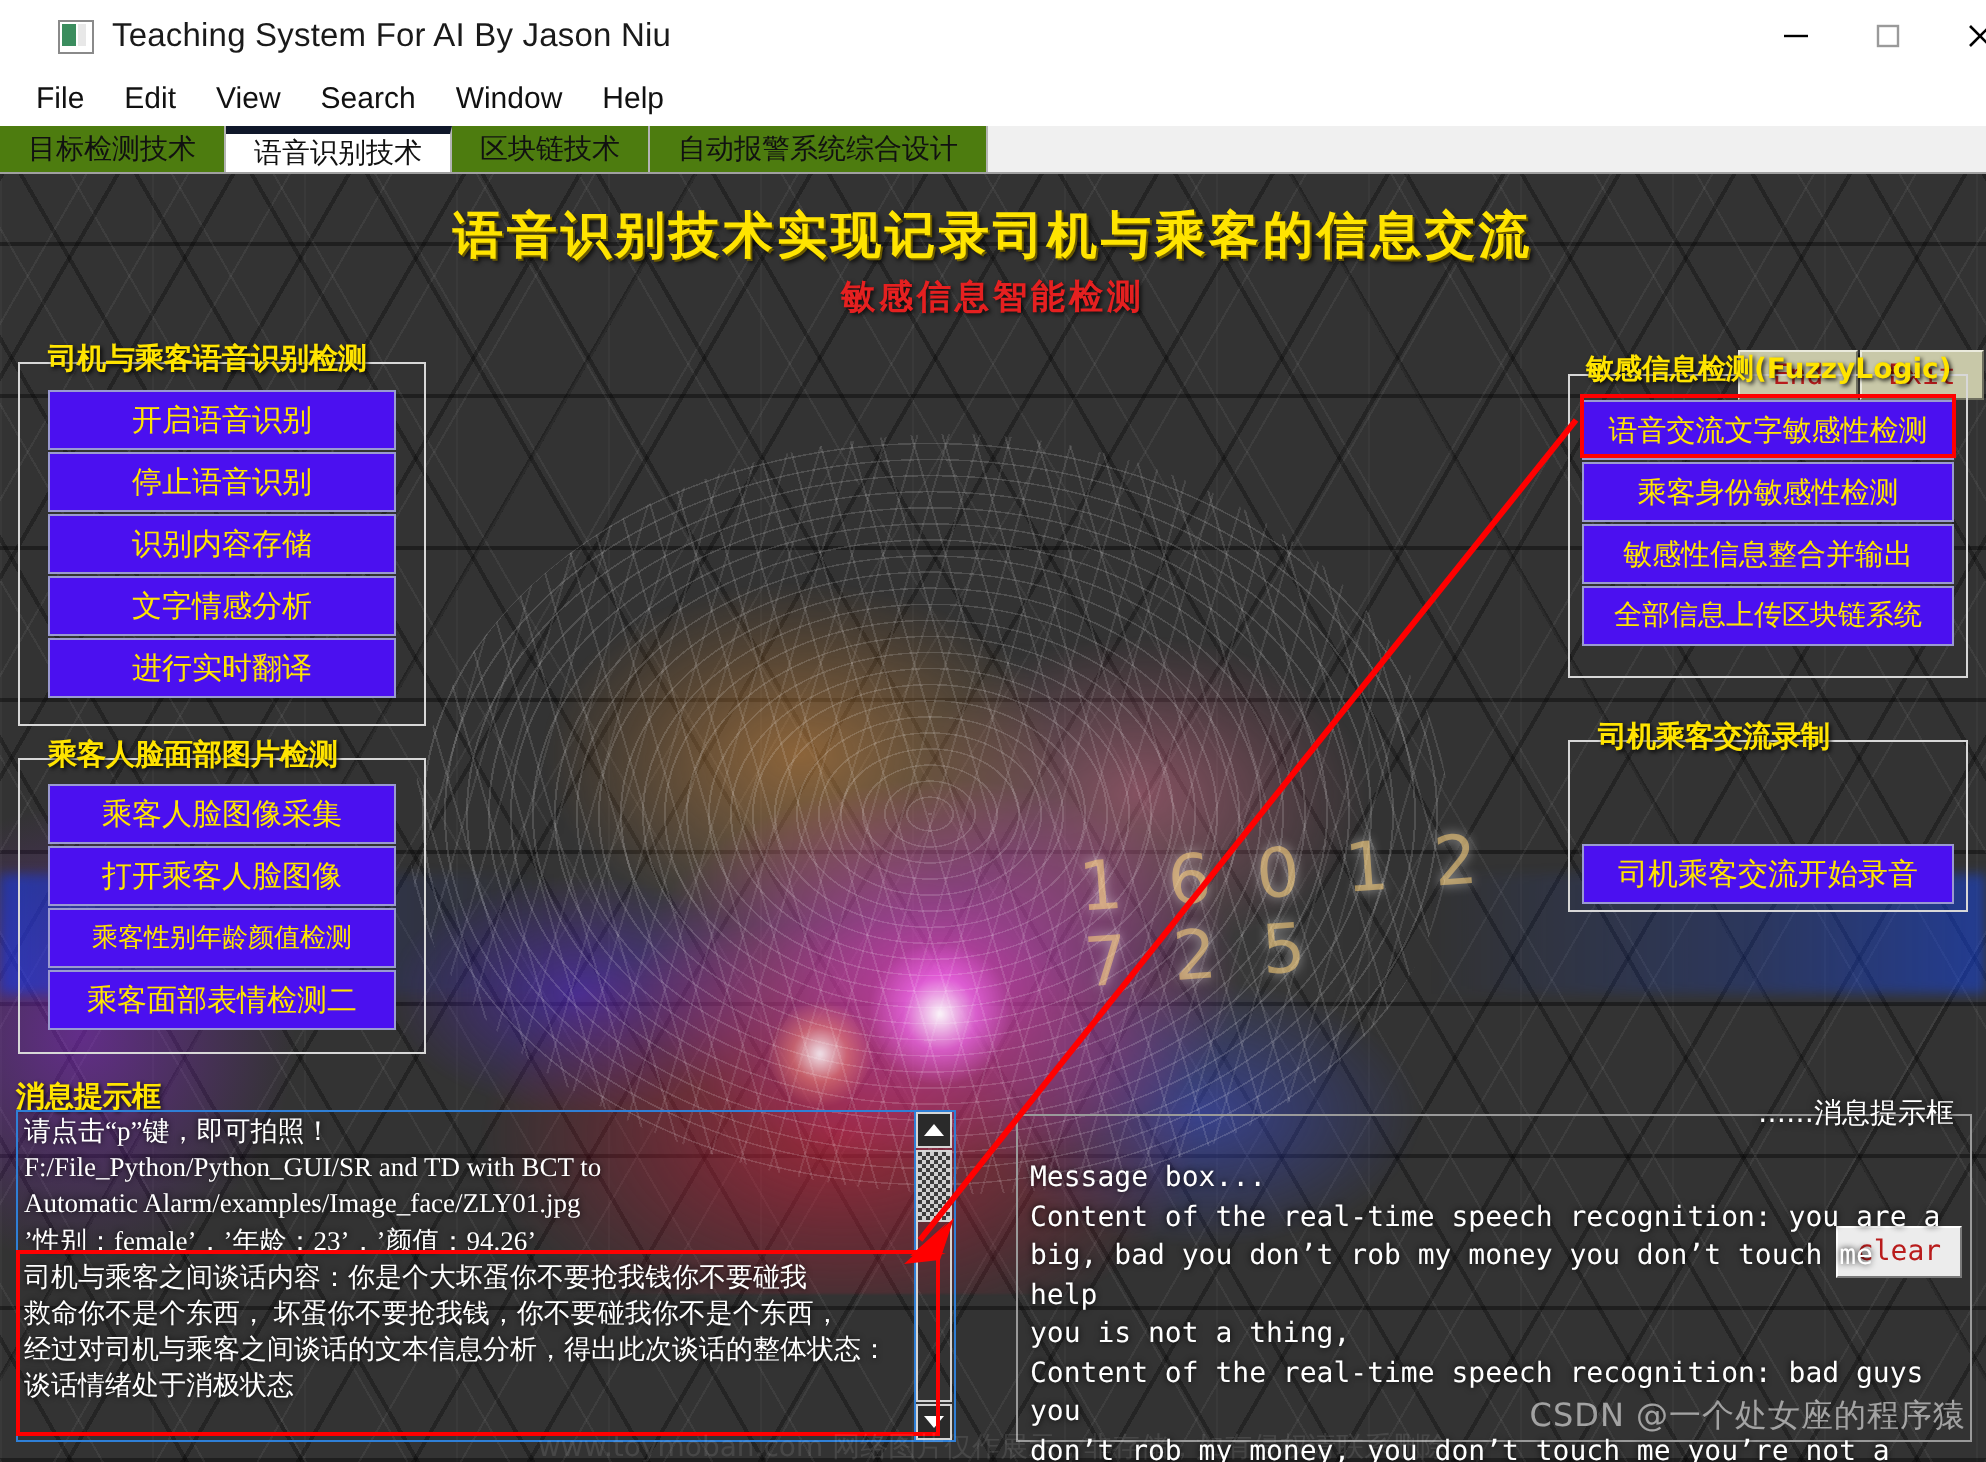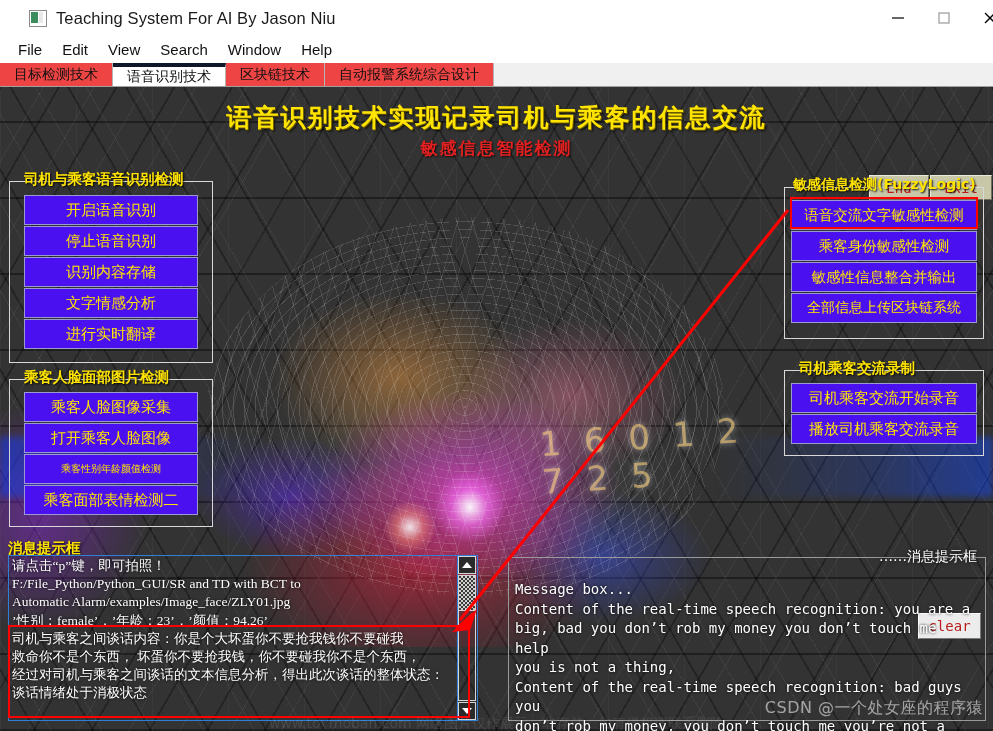--- a/index.html
+++ b/index.html
@@ -83,21 +83,21 @@
     border-bottom: 1px solid #a0a0a0;
     display: flex; align-items: flex-end;
     box-sizing: border-box;
   }
   .tab {
     height: 23px;
     padding: 0 14px;
     display: flex; align-items: center;
     font-size: 14px;
     color: #111111;
-    background: #ef4444;
+    background: #4d7c0f;
     border-right: 1px solid #b4b4b4;
     box-sizing: border-box;
     white-space: nowrap;
   }
   .tab.active {
     background: #ffffff;
     border-top: 4px solid #0f172a;
     position: relative; z-index: 2;
   }
 
@@ -438,41 +438,40 @@
         <div class="vbtn" style="height:30px;">文字情感分析</div>
         <div class="vbtn" style="height:30px;">进行实时翻译</div>
       </div>
     </div>
 
     <div class="groupbox" style="left:9px; top:292px; width:204px; height:148px;">
       <div class="gb-title">乘客人脸面部图片检测</div>
       <div class="btnstack" style="top:12px; width:174px;">
         <div class="vbtn" style="height:30px;">乘客人脸图像采集</div>
         <div class="vbtn" style="height:30px;">打开乘客人脸图像</div>
-        <div class="vbtn" style="height:30px; font-size:10px;">乘客性别年龄颜值检测</div>
+        <div class="vbtn" style="height:30px; font-size:13px;">乘客性别年龄颜值检测</div>
         <div class="vbtn" style="height:30px;">乘客面部表情检测二</div>
       </div>
     </div>
 
     <div class="groupbox" style="left:784px; top:100px; width:200px; height:152px;">
       <div class="gb-title" style="left:4px; font-size:14px;">敏感信息检测(FuzzyLogic)</div>
       <div class="btnstack" style="top:12px; width:186px;">
         <div class="vbtn" style="height:30px; font-size:14.5px;">语音交流文字敏感性检测</div>
         <div class="vbtn" style="height:30px; font-size:14.5px;">乘客身份敏感性检测</div>
         <div class="vbtn" style="height:30px; font-size:14.5px;">敏感性信息整合并输出</div>
         <div class="vbtn" style="height:30px; font-size:14px;">全部信息上传区块链系统</div>
       </div>
     </div>
     <div class="red-hl" style="left:790px; top:110px; width:188px; height:32px;"></div>
 
     <div class="groupbox" style="left:784px; top:283px; width:200px; height:86px;">
       <div class="gb-title">司机乘客交流录制</div>
       <div class="btnstack" style="top:12px; width:186px;">
-        <div class="vbtn" style="height:30px;">司机乘客交流开始录音</div>
-        <div class="vbtn" style="height:30px;">播放司机乘客交流录音</div>
+        <div class="vbtn" style="height:30px;margin-top:39px;">司机乘客交流开始录音</div>
       </div>
     </div>
 
     <div class="gbtn light" style="left:918px; top:526px; width:63px; height:26px;">clear</div>
 
     <div style="position:absolute; left:8px; top:452px; width:180px; height:18px; font-size:14.5px; font-weight:bold; color:#ffe400; font-family:'DejaVu Sans',sans-serif; text-shadow:1px 1px 2px rgba(0,0,0,.9);">消息提示框</div>
 
     <div class="textbox" style="left:8px; top:468px; width:470px; height:166px;">
       <div class="tb-content">请点击“p”键，即可拍照！
 F:/File_Python/Python_GUI/SR and TD with BCT to

